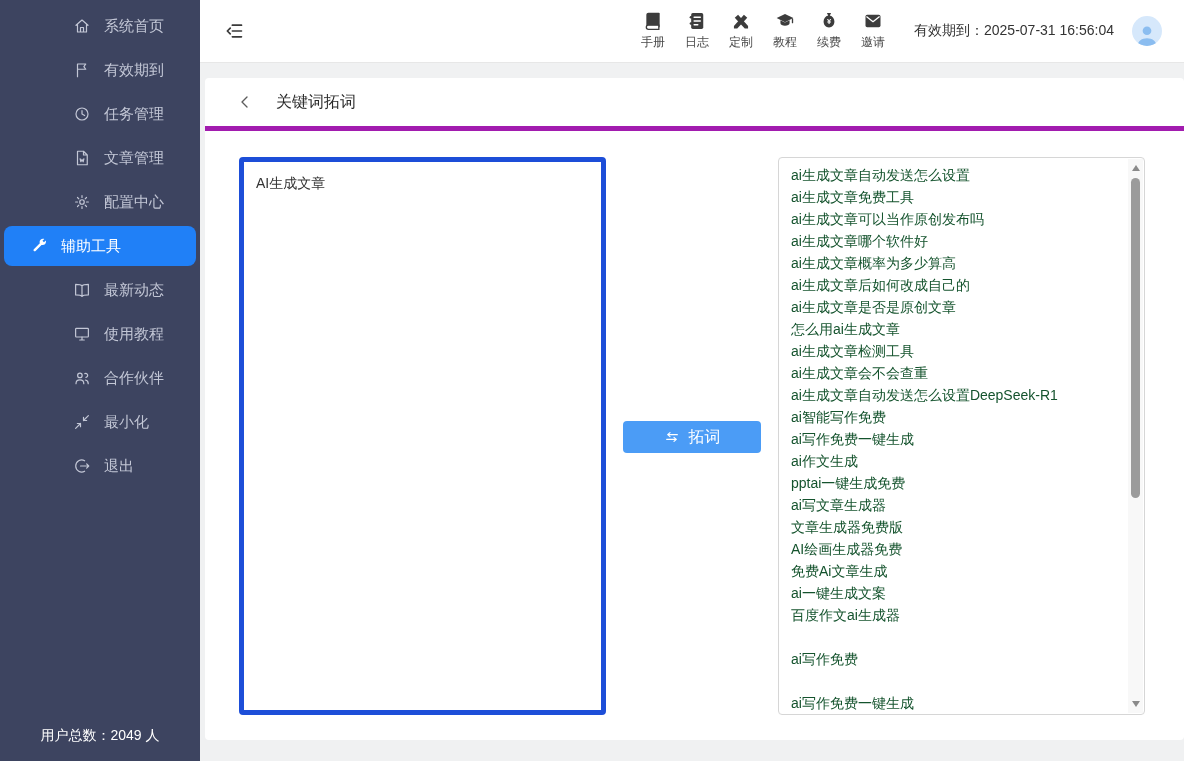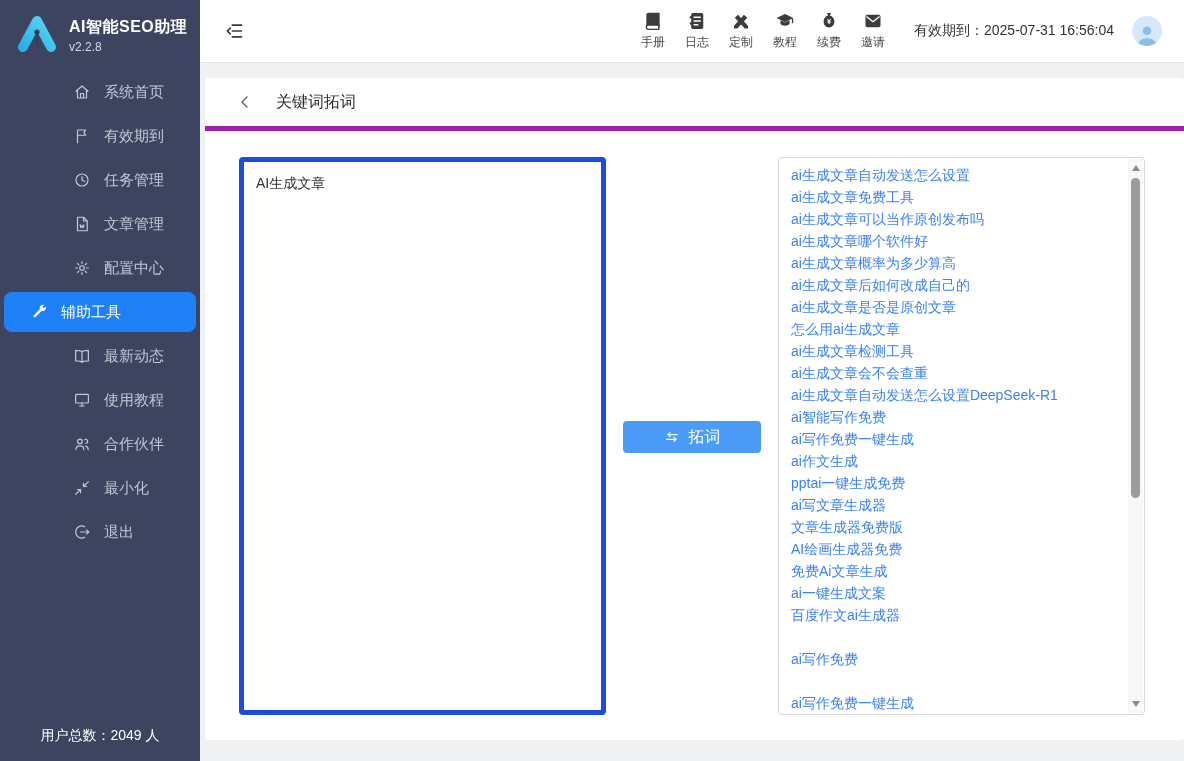--- a/index.html
+++ b/index.html
@@ -54,57 +54,38 @@
 
   .expand-btn { position:absolute; left:418px; top:343px; width:138px; height:32px;
     background:#4b9cf6; color:#fff; border:none; border-radius:4px; font-size:16px;
     display:flex; align-items:center; justify-content:center; gap:9px; cursor:pointer;
     font-family:inherit; }
 
   .result-panel { position:absolute; left:573px; top:79px; width:367px; height:558px;
     border:1px solid #d6d6d6; border-radius:4px; overflow:hidden; }
   .kw-list { position:absolute; left:0; top:0; right:18px; bottom:0;
     padding:6px 4px 6px 12px; overflow:hidden; }
-  .kw-row { min-height:22px; line-height:22px; font-size:14px; color:#3b82f6;
+  .kw-row { min-height:22px; line-height:22px; font-size:14px; color:#14532d;
     white-space:nowrap; }
   .scrollbar { position:absolute; right:1px; top:1px; bottom:1px; width:15px;
     background:#f8f8f8; }
   .sb-arrow { position:absolute; left:0; width:15px; height:14px; display:flex;
     align-items:center; justify-content:center; cursor:pointer; }
   .sb-arrow.up { top:2px; } .sb-arrow.down { bottom:2px; }
   .tri-up { width:0; height:0; border-left:4px solid transparent;
     border-right:4px solid transparent; border-bottom:6px solid #8a8a8a; }
   .tri-down { width:0; height:0; border-left:4px solid transparent;
     border-right:4px solid transparent; border-top:6px solid #8a8a8a; }
   .sb-thumb { position:absolute; left:3px; top:19px; width:9px; height:320px;
     background:#9b9b9b; border-radius:5px; cursor:pointer; }
 </style>
 </head>
 <body>
 
 <div class="sidebar">
-  <div class="logo-row">
-    <span>
-      <svg width="46" height="42" viewBox="0 0 46 42">
-        <defs>
-            <linearGradient id="lg" x1="0" y1="1" x2="1" y2="0">
-          <stop offset="0" stop-color="#29b0e6"></stop>
-              <stop offset="1" stop-color="#58d6f2"></stop>
-        </linearGradient>
-          </defs>
-        <path d="M9 35 L23 9 L37 35" stroke="url(#lg)" stroke-width="10" fill="none" stroke-linecap="round" stroke-linejoin="round"></path>
-        <circle cx="23" cy="20" r="2.6" fill="#343c5e"></circle>
-        <path d="M23 22.5 V33" stroke="#343c5e" stroke-width="1.6"></path>
-      </svg>
-    </span>
-    <div class="logo-text">
-      <div class="app-name">AI智能SEO助理</div>
-      <div class="app-ver">v2.2.8</div>
-    </div>
-  </div>
 
   <ul class="menu">
     <li class="menu-item">
       <svg class="mi" viewBox="0 0 24 24">
           <path d="M4 11 L12 4 L20 11 M6 10 V20 H18 V10 M10 20 V14 H14 V20"></path>
         </svg>
       <span>系统首页</span>
     </li>
     <li class="menu-item">
       <svg class="mi" viewBox="0 0 24 24">

